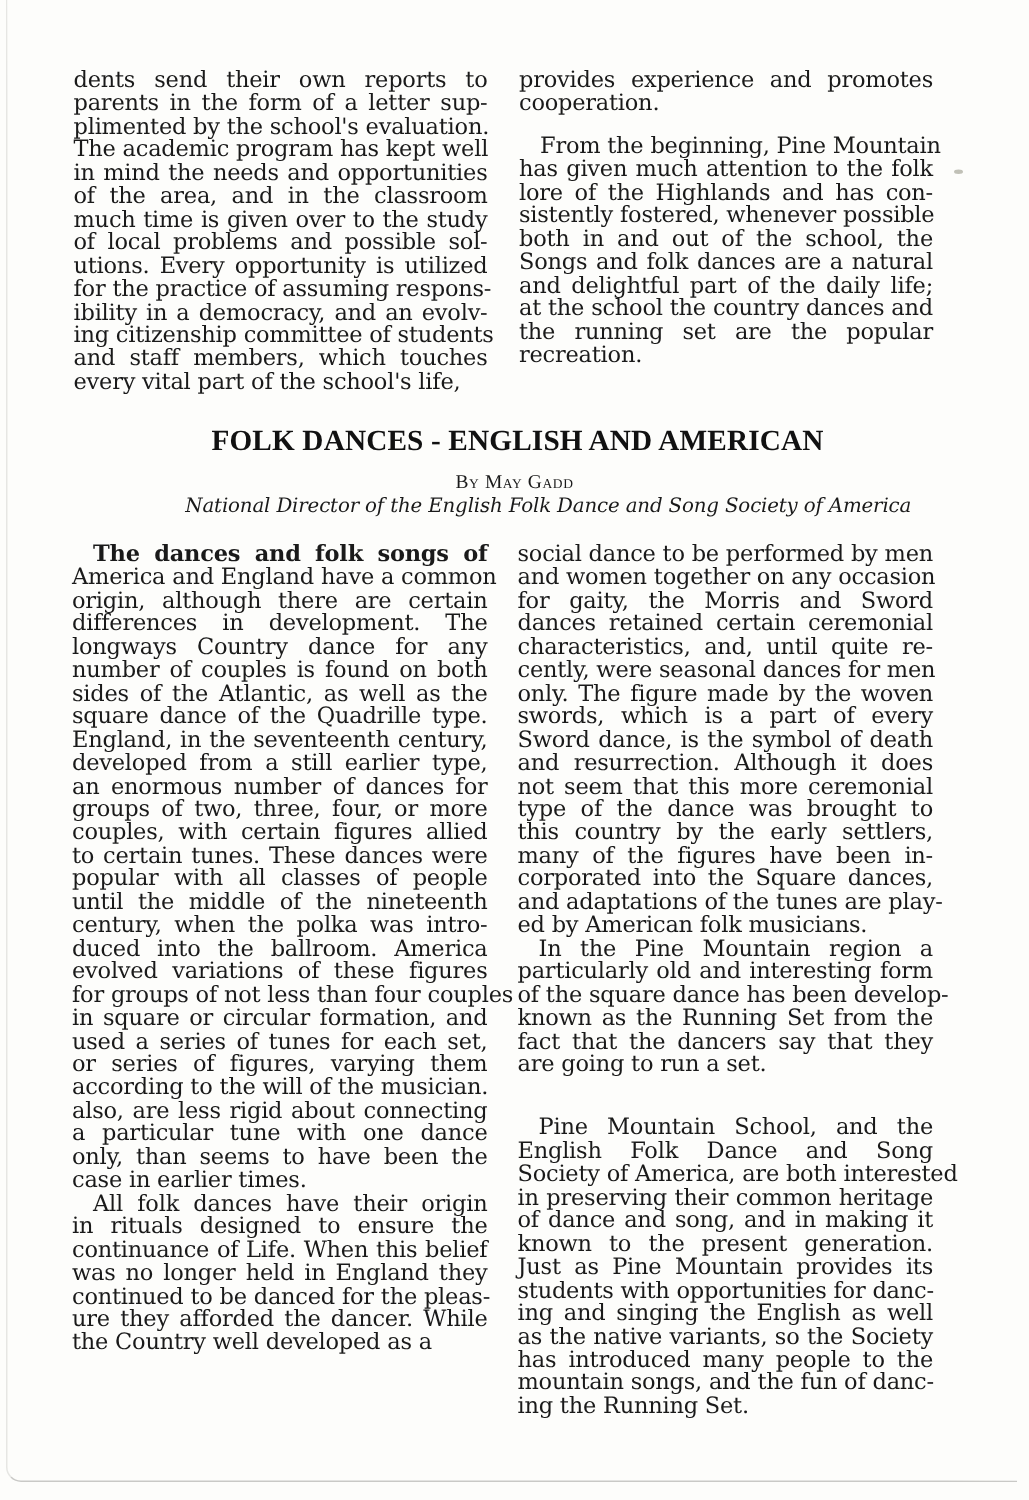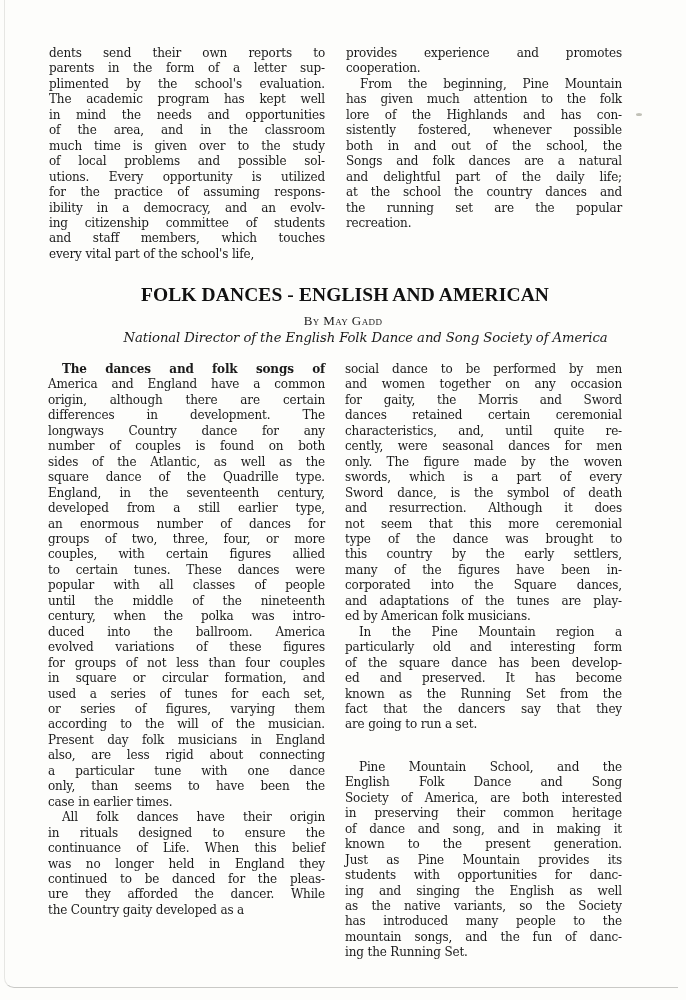--- a/index.html
+++ b/index.html
@@ -12,21 +12,21 @@
     }
     .page-edge {
       position: absolute; left: 4px; right: 8px; top: 0; bottom: 12px;
       border-bottom: 1px solid #c9c9c6;
       border-left: 1px solid #e6e6e3;
       border-bottom-left-radius: 10px;
       pointer-events: none;
     }
     .col {
       position: absolute;
-      font-size: 12px;
+      font-size: 15px;
       line-height: 15.45px;
       text-align: justify;
       text-align-last: justify;
       letter-spacing: -0.15px;
     }
     .col .line { display: block; white-space: nowrap; text-align: justify; text-align-last: justify; }
     .col .last { text-align-last: left; }
     #top-left { left: 49px; top: 46px; width: 276px; }
     #top-right { left: 346px; top: 46px; width: 276px; }
     #body-left { left: 48px; top: 362px; width: 277px; }
@@ -73,21 +73,21 @@
     <span class="line">utions. Every opportunity is utilized</span>
     <span class="line">for the practice of assuming respons-</span>
     <span class="line">ibility in a democracy, and an evolv-</span>
     <span class="line">ing citizenship committee of students</span>
     <span class="line">and staff members, which touches</span>
     <span class="line last">every vital part of the school's life,</span>
   </div>
 <div class="col" id="top-right">
     <span class="line">provides experience and promotes</span>
     <span class="line last">cooperation.</span>
-    <span class="line" style="text-indent: 14px;">From the beginning, Pine Mountain</span>
+    <span class="line" style="text-indent: 14px; margin-top: 13px;">From the beginning, Pine Mountain</span>
     <span class="line">has given much attention to the folk</span>
     <span class="line">lore of the Highlands and has con-</span>
     <span class="line">sistently fostered, whenever possible</span>
     <span class="line">both in and out of the school, the</span>
     <span class="line">Songs and folk dances are a natural</span>
     <span class="line">and delightful part of the daily life;</span>
     <span class="line">at the school the country dances and</span>
     <span class="line">the running set are the popular</span>
     <span class="line last">recreation.</span>
   </div>
@@ -114,32 +114,31 @@
     <span class="line">popular with all classes of people</span>
     <span class="line">until the middle of the nineteenth</span>
     <span class="line">century, when the polka was intro-</span>
     <span class="line">duced into the ballroom. America</span>
     <span class="line">evolved variations of these figures</span>
     <span class="line">for groups of not less than four couples</span>
     <span class="line">in square or circular formation, and</span>
     <span class="line">used a series of tunes for each set,</span>
     <span class="line">or series of figures, varying them</span>
     <span class="line">according to the will of the musician.</span>
-    <span class="line">Present day folk musicians in England</span>
     <span class="line">also, are less rigid about connecting</span>
     <span class="line">a particular tune with one dance</span>
     <span class="line">only, than seems to have been the</span>
     <span class="line last">case in earlier times.</span>
     <span class="line" style="text-indent: 14px;">All folk dances have their origin</span>
     <span class="line">in rituals designed to ensure the</span>
     <span class="line">continuance of Life. When this belief</span>
     <span class="line">was no longer held in England they</span>
     <span class="line">continued to be danced for the pleas-</span>
     <span class="line">ure they afforded the dancer. While</span>
-    <span class="line last">the Country gaity developed as a</span>
+    <span class="line last">the Country well developed as a</span>
   </div>
 <div class="col" id="body-right">
     <span class="line">social dance to be performed by men</span>
     <span class="line">and women together on any occasion</span>
     <span class="line">for gaity, the Morris and Sword</span>
     <span class="line">dances retained certain ceremonial</span>
     <span class="line">characteristics, and, until quite re-</span>
     <span class="line">cently, were seasonal dances for men</span>
     <span class="line">only. The figure made by the woven</span>
     <span class="line">swords, which is a part of every</span>
@@ -148,21 +147,20 @@
     <span class="line">not seem that this more ceremonial</span>
     <span class="line">type of the dance was brought to</span>
     <span class="line">this country by the early settlers,</span>
     <span class="line">many of the figures have been in-</span>
     <span class="line">corporated into the Square dances,</span>
     <span class="line">and adaptations of the tunes are play-</span>
     <span class="line last">ed by American folk musicians.</span>
     <span class="line" style="text-indent: 14px;">In the Pine Mountain region a</span>
     <span class="line">particularly old and interesting form</span>
     <span class="line">of the square dance has been develop-</span>
-    <span class="line">ed and preserved. It has become</span>
     <span class="line">known as the Running Set from the</span>
     <span class="line">fact that the dancers say that they</span>
     <span class="line last">are going to run a set.</span>
     <span class="line" style="text-indent: 14px; margin-top: 27px;">Pine Mountain School, and the</span>
     <span class="line">English Folk Dance and Song</span>
     <span class="line">Society of America, are both interested</span>
     <span class="line">in preserving their common heritage</span>
     <span class="line">of dance and song, and in making it</span>
     <span class="line">known to the present generation.</span>
     <span class="line">Just as Pine Mountain provides its</span>

